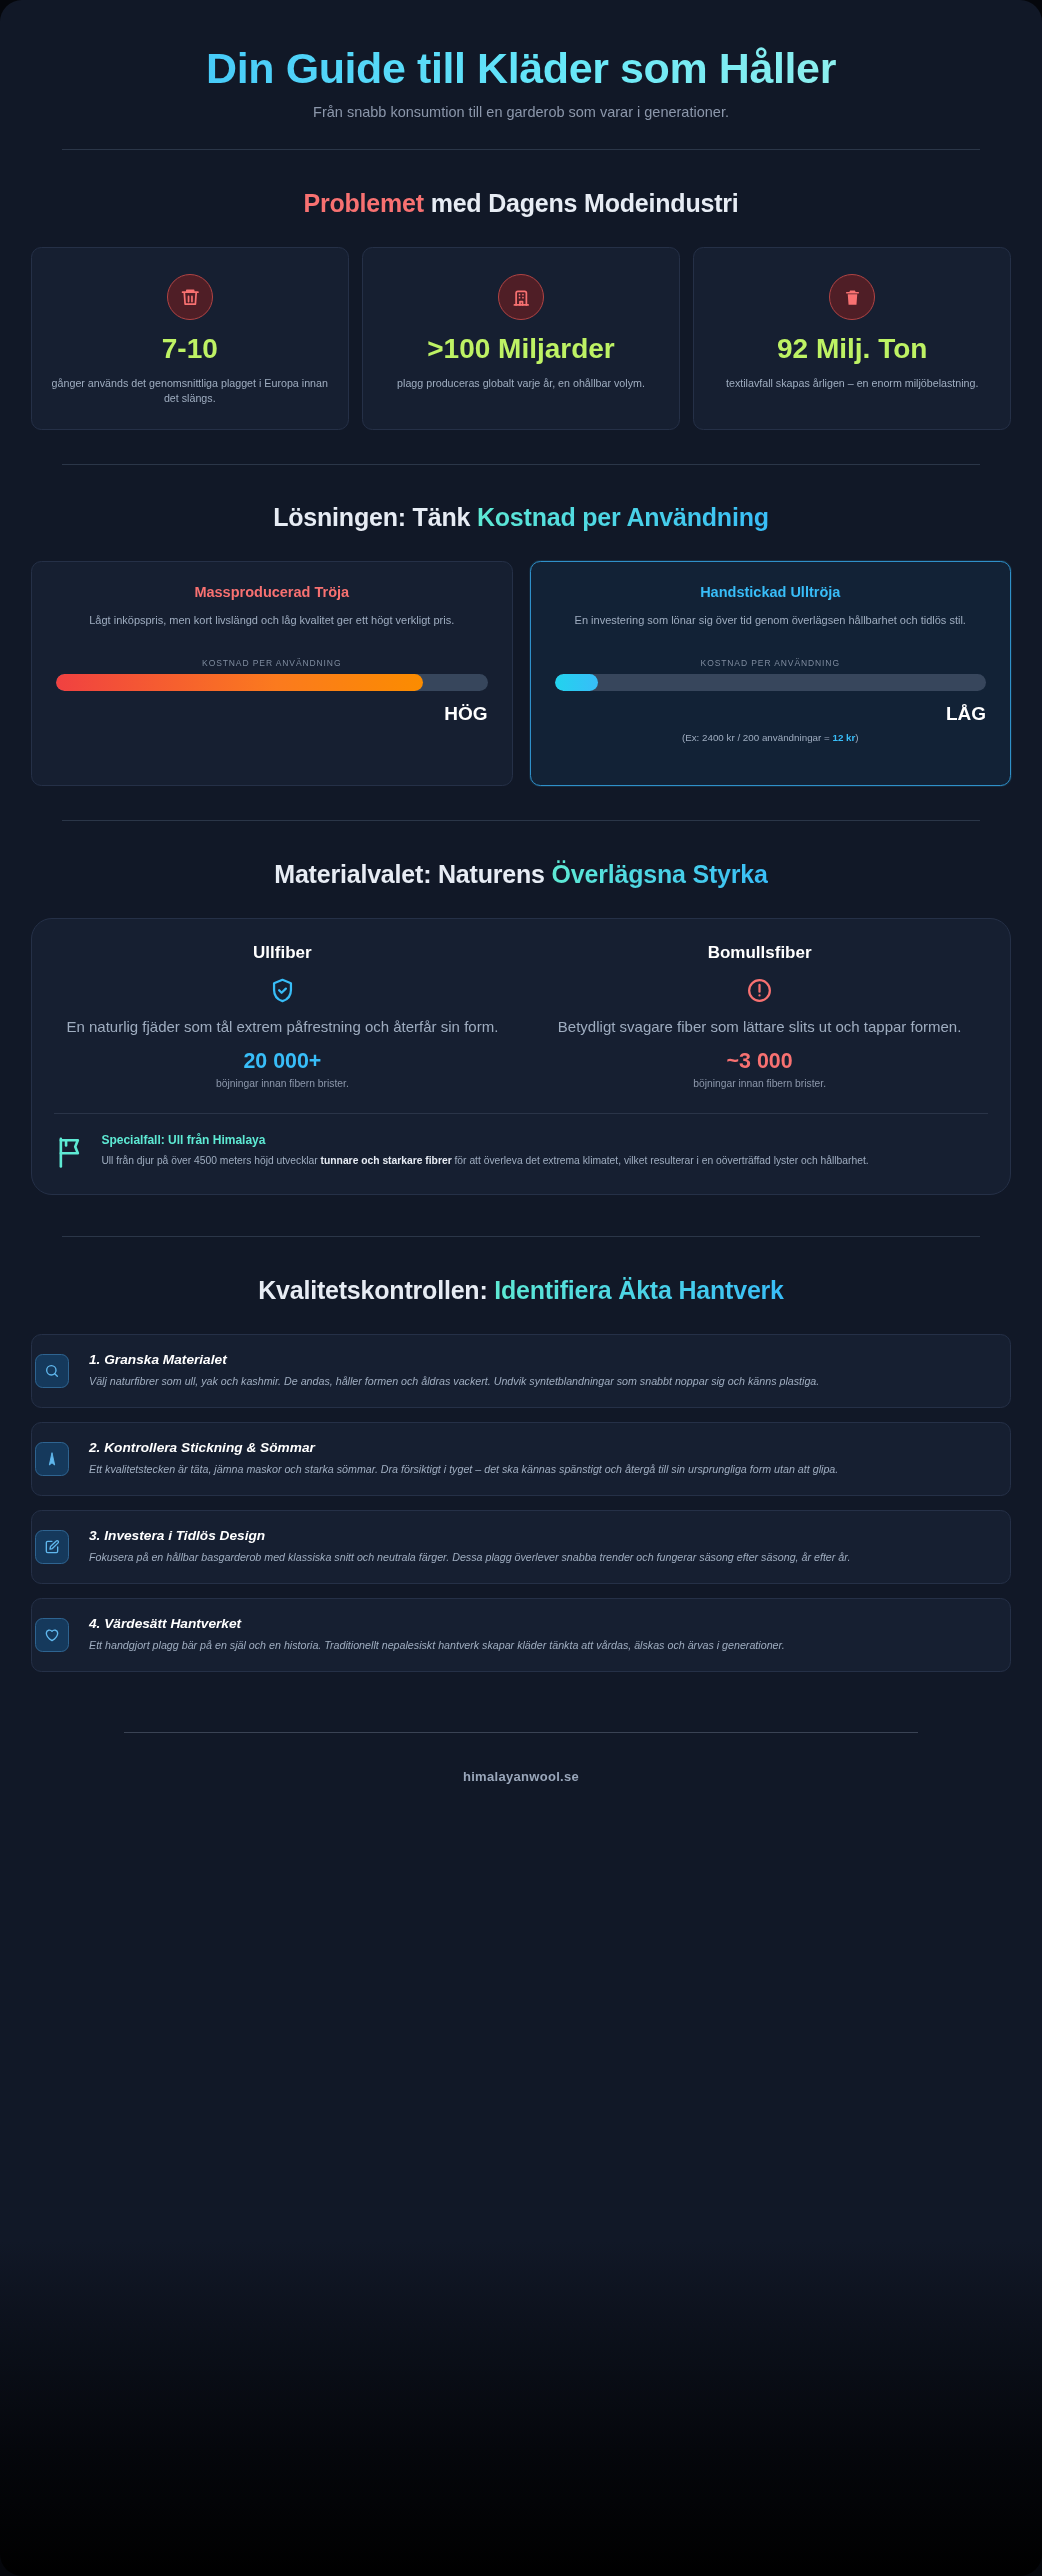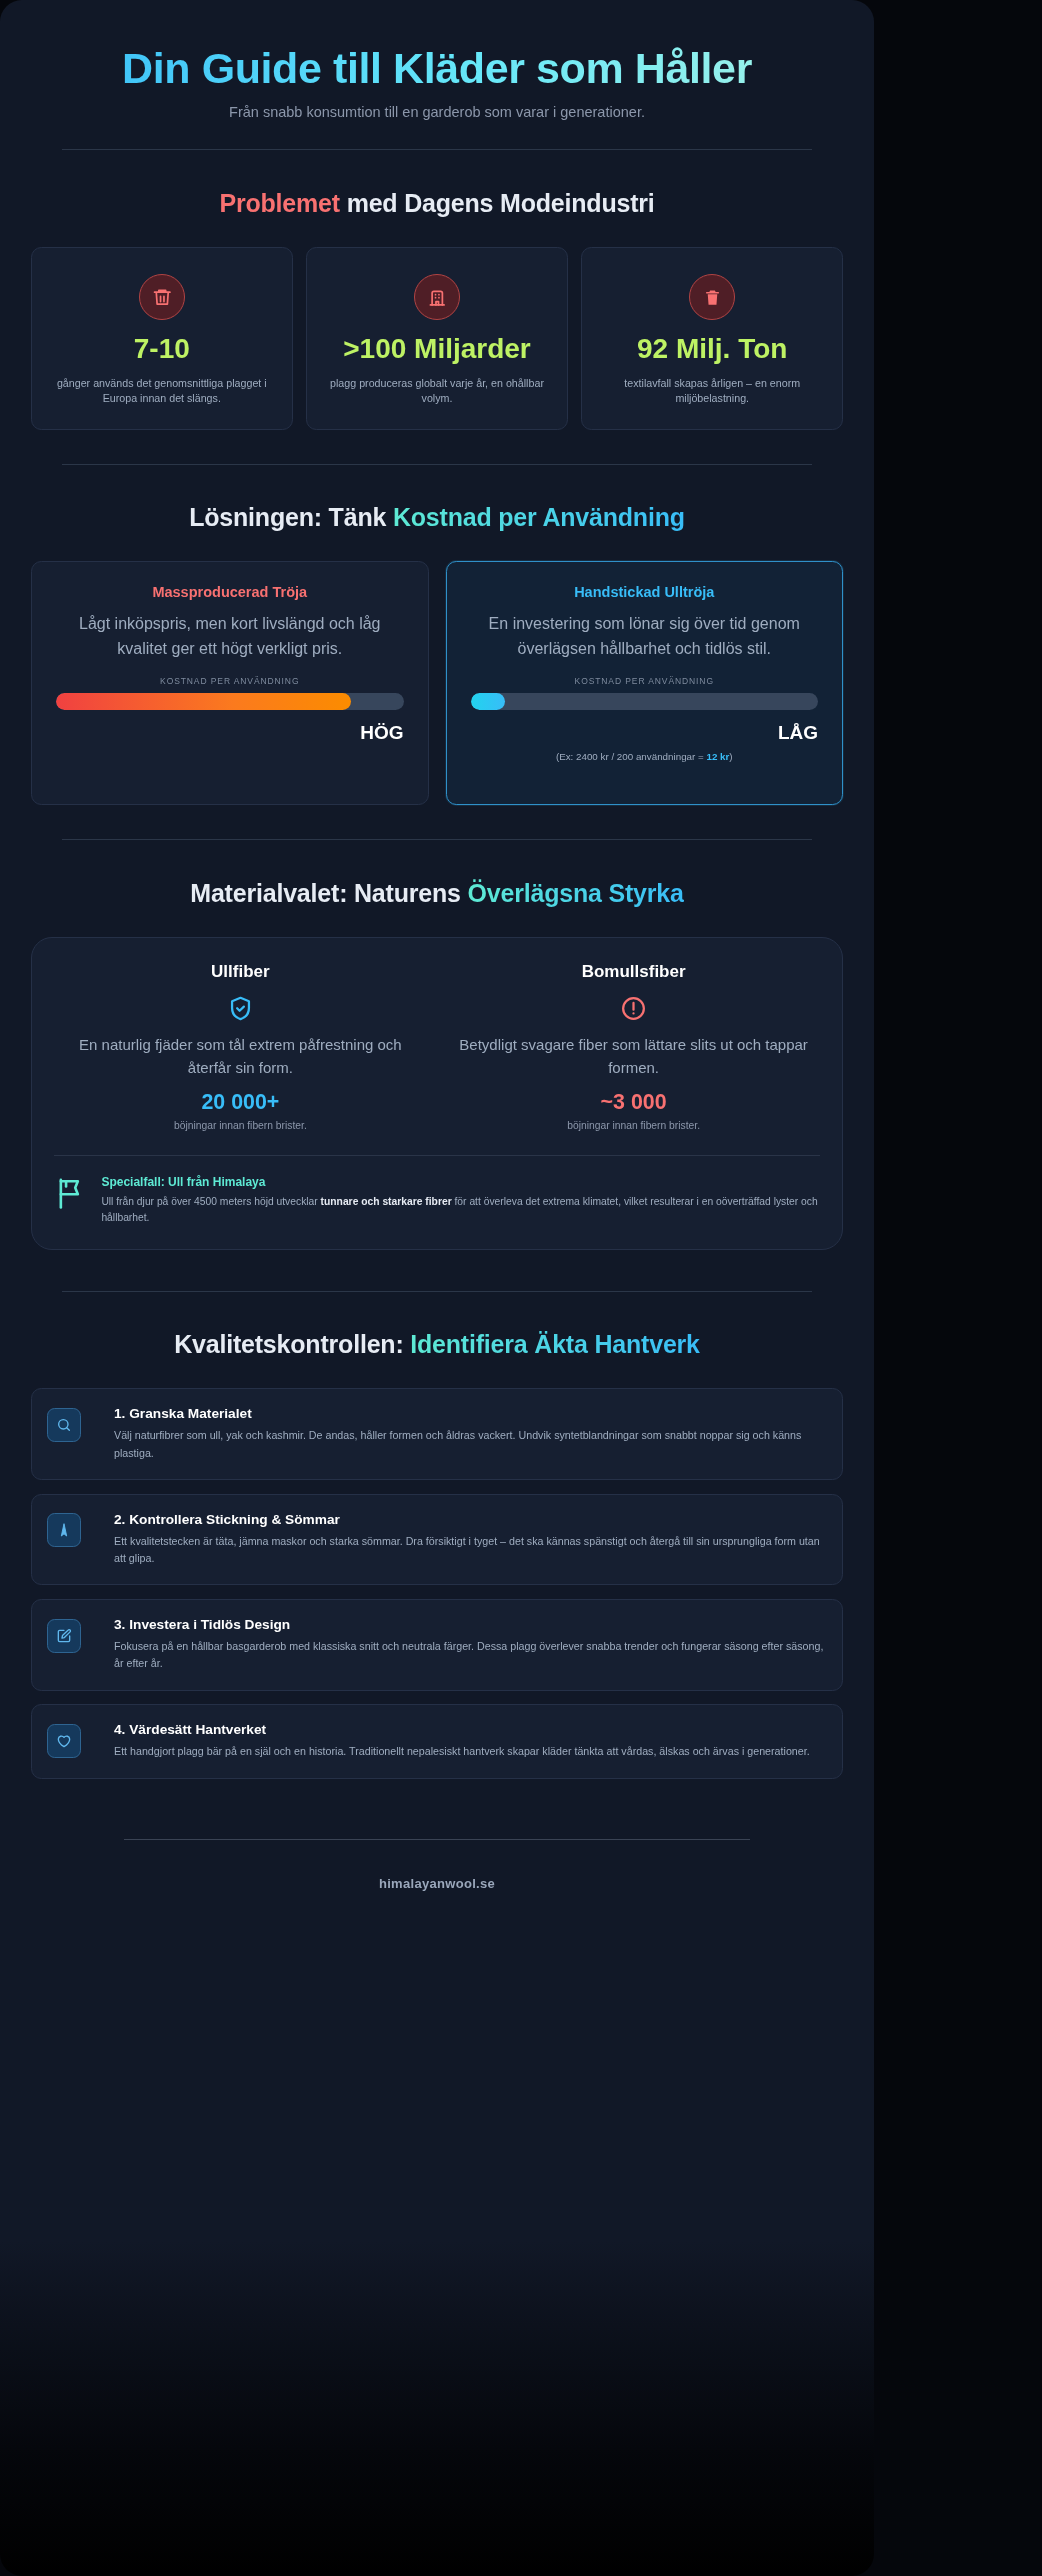--- a/index.html
+++ b/index.html
@@ -7,21 +7,21 @@
 
   body {
     width: 1042px;
     height: 2576px;
     background: #05070c;
     font-family: "Liberation Sans", sans-serif;
     overflow: hidden;
   }
 
   .page {
-    width: 874px;
+    width: 1042px;
     height: 2576px;
     background: linear-gradient(180deg, #111827 0%, #111827 87%, #05070c 95%, #000000 100%);
     border-radius: 22px;
     position: relative;
     overflow: hidden;
   }
 
   
   .hero {
     padding: 44px 34px 0 34px;
@@ -120,24 +120,24 @@
   }
   .cmp-card.highlight {
     background: #122236;
     border: 1.4px solid #2f90c9;
     box-shadow: 0 0 0 0.9px rgba(56,189,248,0.12);
   }
   .cmp-title { font-size: 14.5px; font-weight: bold; margin-bottom: 12px; }
   .cmp-title.bad  { color: #f87171; }
   .cmp-title.good { color: #38bdf8; }
   .cmp-desc {
-    font-size: 16px;
+    font-size: 11px;
     color: #9fadc0;
     line-height: 1.55;
-    margin-bottom: 14px;
+    margin-bottom: 28px;
   }
   .bar-label {
     font-size: 8.5px;
     letter-spacing: 0.9px;
     color: #7e8b9e;
     margin-bottom: 6.8px;
     text-transform: uppercase;
   }
   .bar-track {
     height: 17px;
@@ -215,24 +215,25 @@
     line-height: 1.6;
   }
   .special-text b { color: #e7ecf4; }
 
   
   .check-list { display: flex; flex-direction: column; gap: 13.7px; }
   .check-item {
     background: #161f31;
     border: 0.9px solid #253047;
     border-radius: 10.3px;
-    padding: 17px 15px;
+    padding: 17px 3px;
     display: flex;
-    gap: 33px;
+    gap: 20px;
     align-items: flex-start;
+    font-style: italic;
   }
   .check-icon {
     flex: 0 0 auto;
     width: 34px; height: 34px;
     border-radius: 7.7px;
     background: #15395c;
     border: 0.9px solid #2e6491;
     display: flex; align-items: center; justify-content: center;
     margin-top: 1.7px;
   }

